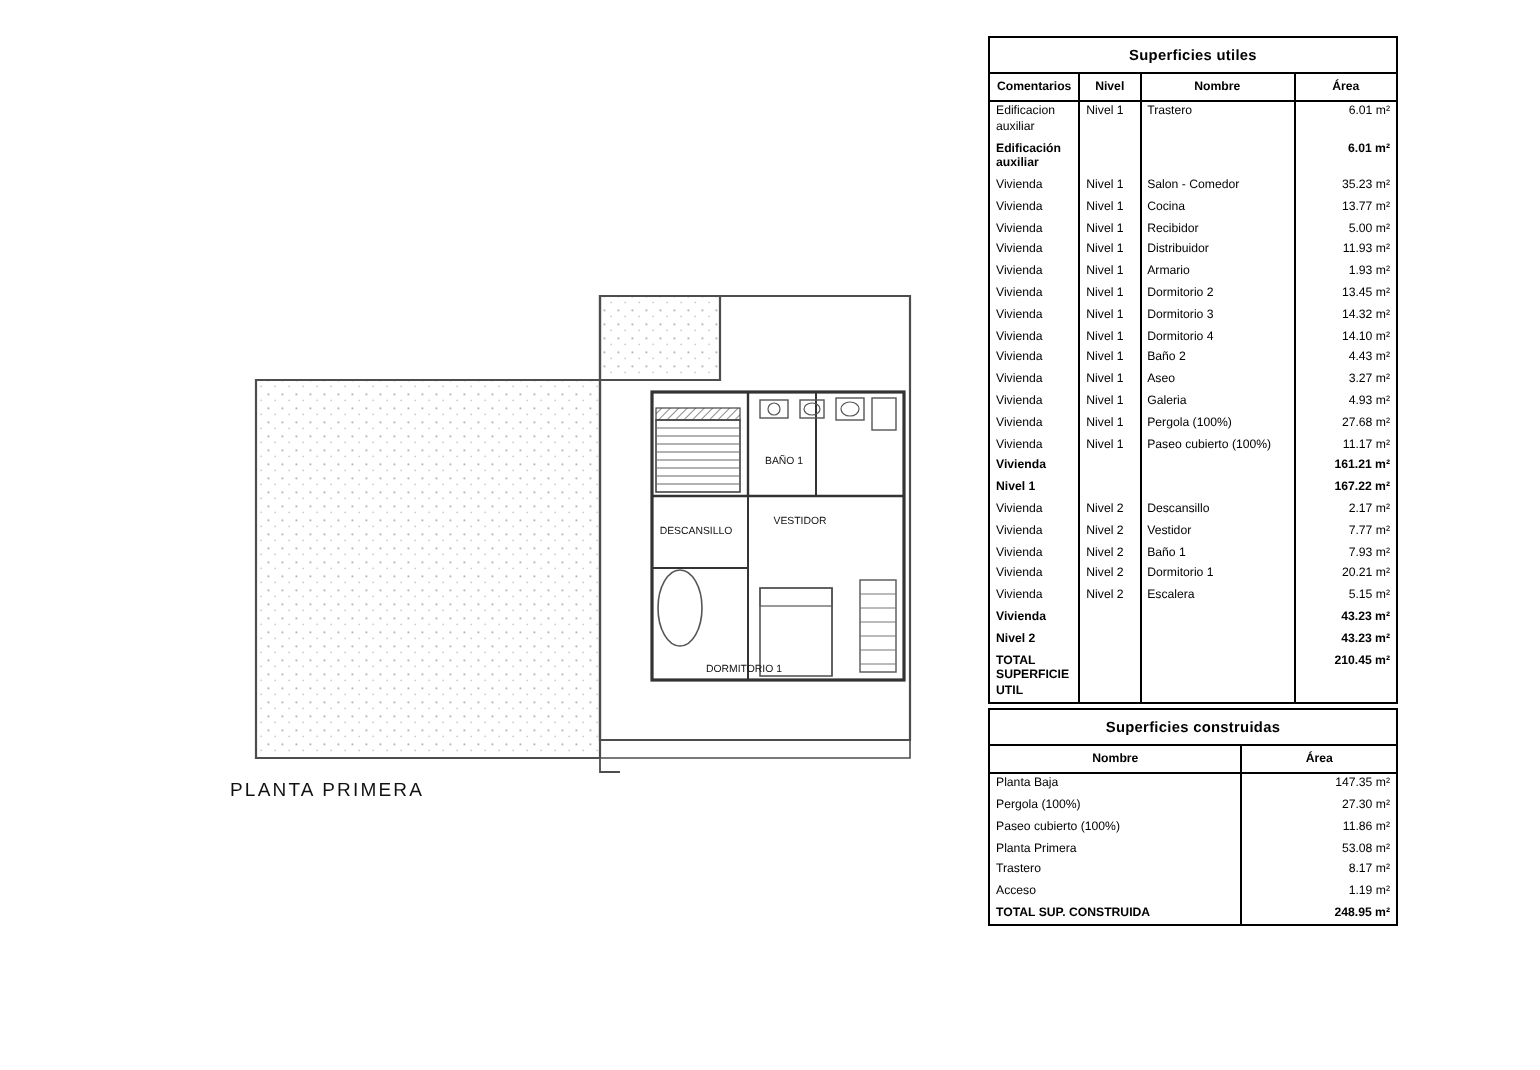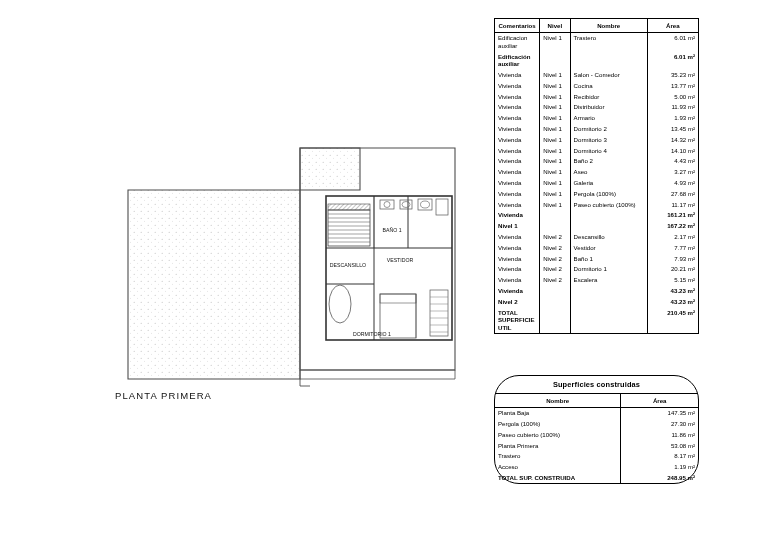--- a/index.html
+++ b/index.html
@@ -41,23 +41,22 @@
     background: #fff;
     box-sizing: border-box;
   }
   #utiles-block {
     left: 494px;
     top: 18px;
     width: 205px;
   }
   #construidas-block {
     left: 494px;
-    top: 375px;
+    top: 354px;
     width: 205px;
-    border-radius: 25px;
   }
   .tbl-title {
     font-size: 7.4px;
     font-weight: bold;
     text-align: center;
     padding: 4px 0 4px 0;
     border-bottom: 1px solid #000;
     letter-spacing: 0.15px;
   }
   table.grid {
@@ -176,20 +175,21 @@
 
     <text x="348" y="267" text-anchor="middle" font-family="Liberation Sans, sans-serif" font-size="5.2" fill="#111">DESCANSILLO</text>
     <text x="400" y="262" text-anchor="middle" font-family="Liberation Sans, sans-serif" font-size="5.2" fill="#111">VESTIDOR</text>
     <text x="392" y="232" text-anchor="middle" font-family="Liberation Sans, sans-serif" font-size="5.2" fill="#111">BAÑO 1</text>
     <text x="372" y="336" text-anchor="middle" font-family="Liberation Sans, sans-serif" font-size="5.2" fill="#111">DORMITORIO 1</text>
   </svg>
   <div id="plan-label">PLANTA PRIMERA</div>
 </div>
 
 <div class="table-block" id="utiles-block">
+  <div class="tbl-title">Superficies utiles</div>
   <table class="grid" id="utiles-table">
     <colgroup>
         <col class="c1">
         <col class="c2">
         <col class="c3">
         <col class="c4">
       </colgroup>
     <thead>
       <tr>
         <th>Comentarios</th>

